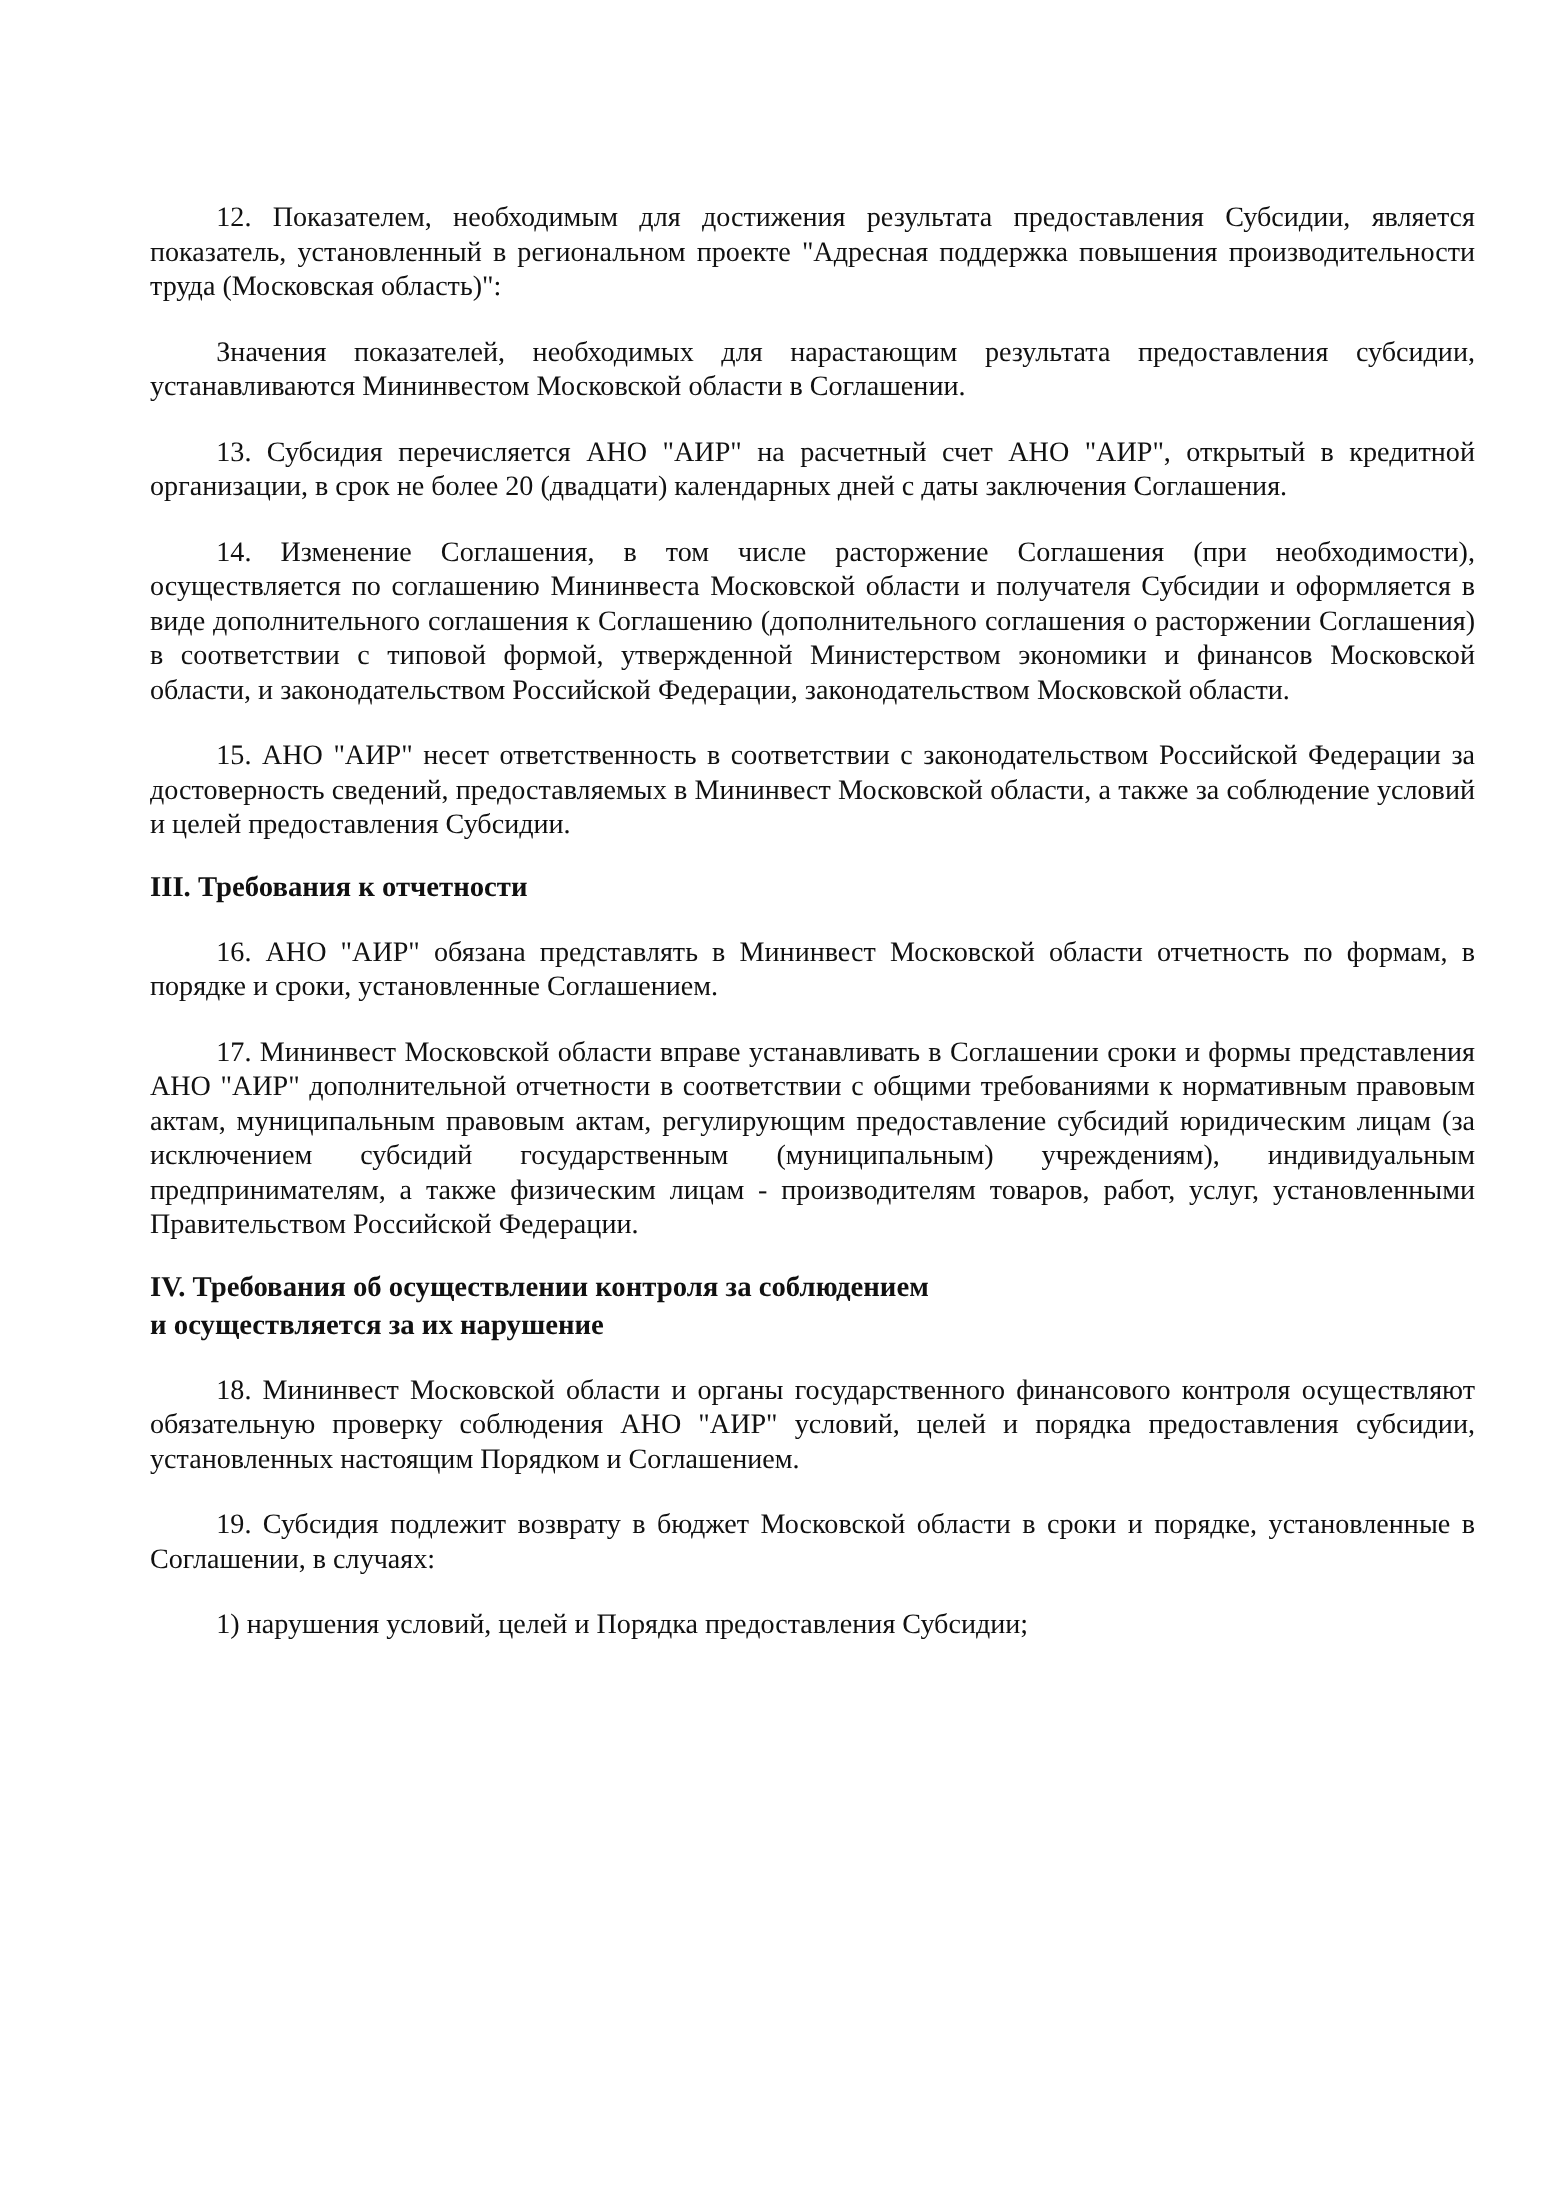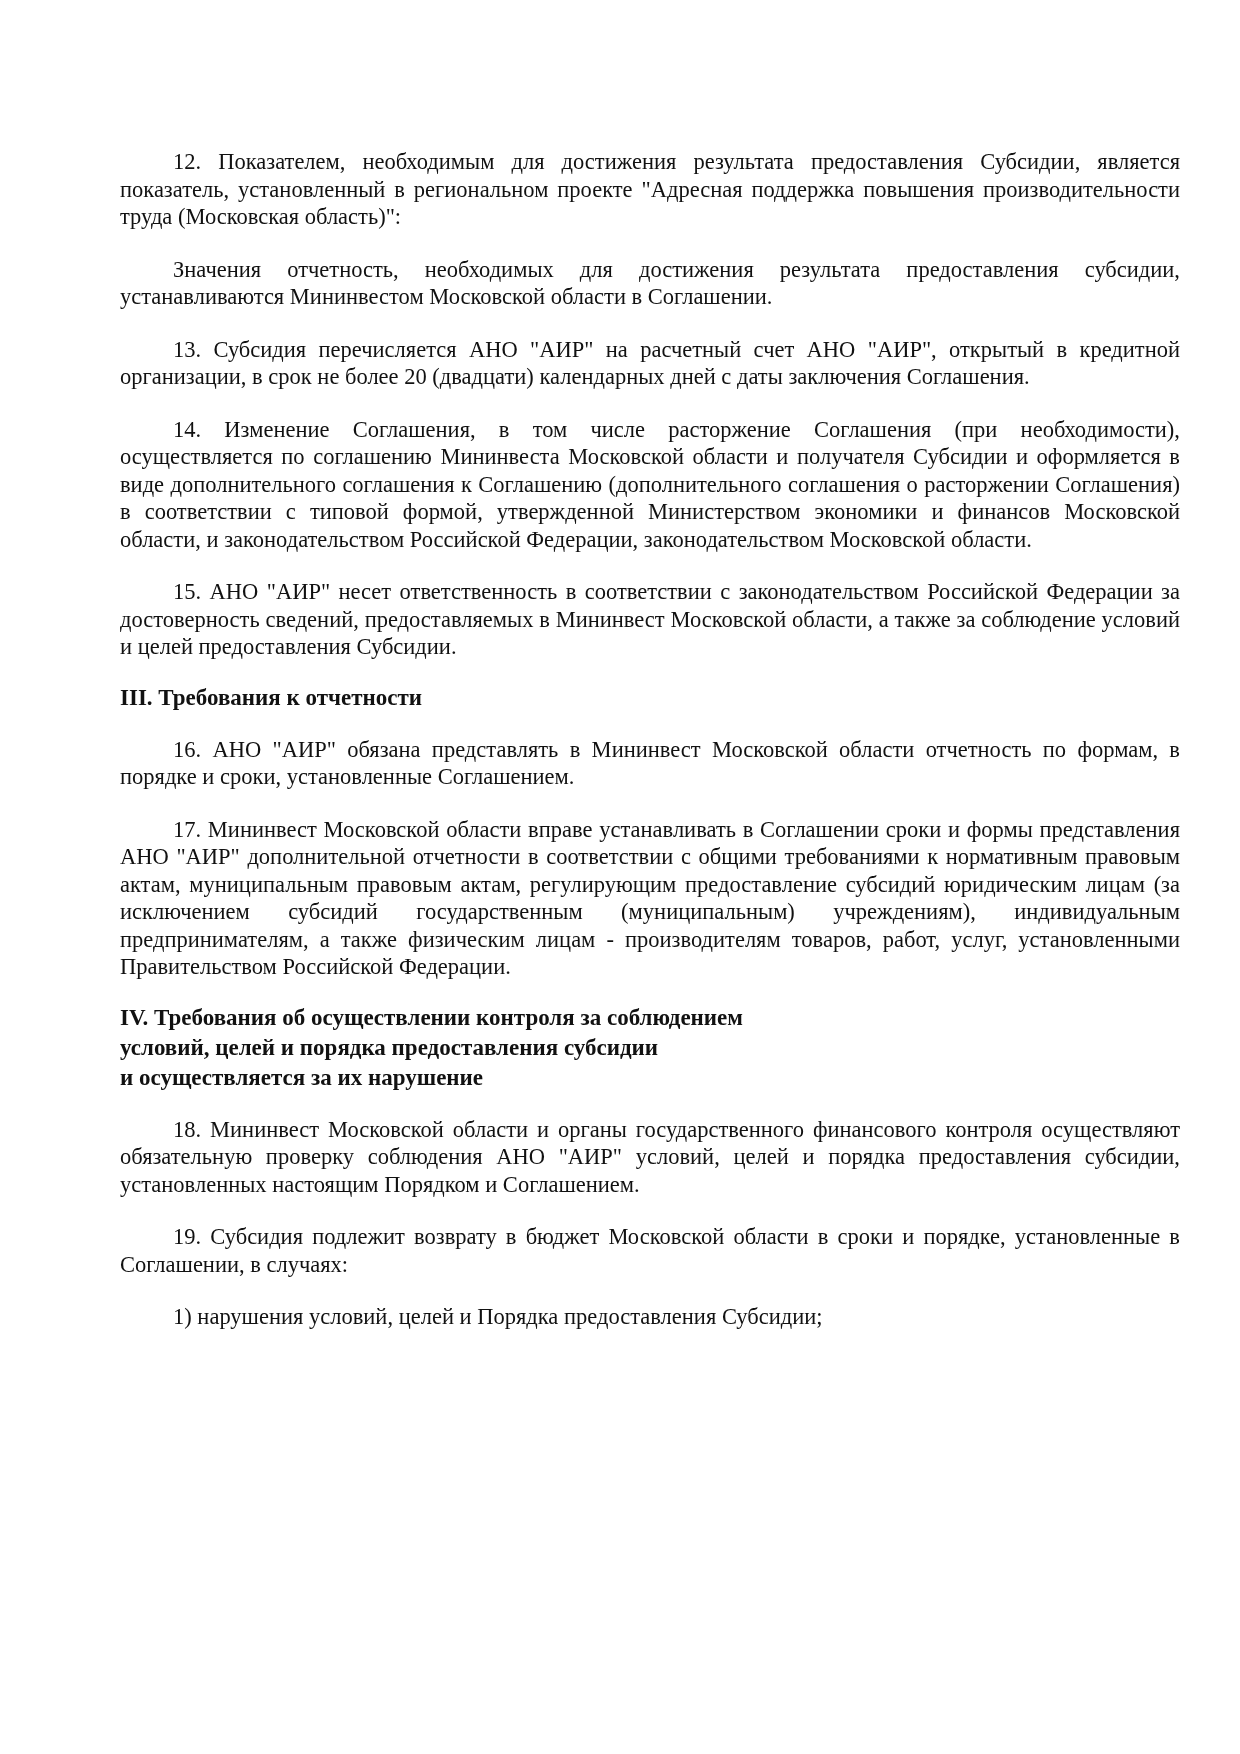--- a/index.html
+++ b/index.html
@@ -11,21 +11,21 @@
       width: 1240px;
       height: 1754px;
       position: relative;
       overflow: hidden;
       font-family: "Liberation Serif", "DejaVu Serif", serif;
       color: #111111;
     }
     .page {
       position: absolute;
       left: 120px;
-      top: 148px;
+      top: 160px;
       width: 1060px;
     }
     .para {
       font-size: 22.5px;
       line-height: 27.5px;
       text-align: justify;
       text-indent: 53px;
       margin: 0 0 25px 0;
     }
     .heading {
@@ -41,37 +41,36 @@
     }
   </style>
 </head>
 <body>
 
 <div class="page">
 
   <p class="para">12. Показателем, необходимым для достижения результата предоставления Субсидии, является показатель, установленный в региональном проекте "Адресная поддержка повышения производительности труда (Московская область)":</p>
 
 
-  <p class="para">Значения отчетность, необходимых для достижения результата предоставления субсидии, устанавливаются Мининвестом Московской области в Соглашении.</p>
+  <p class="para">Значения показателей, необходимых для нарастающим результата предоставления субсидии, устанавливаются Мининвестом Московской области в Соглашении.</p>
 
   <p class="para">13. Субсидия перечисляется АНО "АИР" на расчетный счет АНО "АИР", открытый в кредитной организации, в срок не более 20 (двадцати) календарных дней с даты заключения Соглашения.</p>
 
   <p class="para">14. Изменение Соглашения, в том числе расторжение Соглашения (при необходимости), осуществляется по соглашению Мининвеста Московской области и получателя Субсидии и оформляется в виде дополнительного соглашения к Соглашению (дополнительного соглашения о расторжении Соглашения) в соответствии с типовой формой, утвержденной Министерством экономики и финансов Московской области, и законодательством Российской Федерации, законодательством Московской области.</p>
 
   <p class="para" style="margin-bottom:22px;">15. АНО "АИР" несет ответственность в соответствии с законодательством Российской Федерации за достоверность сведений, предоставляемых в Мининвест Московской области, а также за соблюдение условий и целей предоставления Субсидии.</p>
 
   <h2 class="heading">III. Требования к отчетности</h2>
 
   <p class="para">16. АНО "АИР" обязана представлять в Мининвест Московской области отчетность по формам, в порядке и сроки, установленные Соглашением.</p>
 
   <p class="para" style="margin-bottom:22px;">17. Мининвест Московской области вправе устанавливать в Соглашении сроки и формы представления АНО "АИР" дополнительной отчетности в соответствии с общими требованиями к нормативным правовым актам, муниципальным правовым актам, регулирующим предоставление субсидий юридическим лицам (за исключением субсидий государственным (муниципальным) учреждениям), индивидуальным предпринимателям, а также физическим лицам - производителям товаров, работ, услуг, установленными Правительством Российской Федерации.</p>
 
   <h2 class="heading">
     <span class="hline">IV. Требования об осуществлении контроля за соблюдением</span>
-    <span class="hline">условий, целей и порядка предоставления субсидии</span>
     <span class="hline">и осуществляется за их нарушение</span>
   </h2>
 
   <p class="para">18. Мининвест Московской области и органы государственного финансового контроля осуществляют обязательную проверку соблюдения АНО "АИР" условий, целей и порядка предоставления субсидии, установленных настоящим Порядком и Соглашением.</p>
 
   <p class="para">19. Субсидия подлежит возврату в бюджет Московской области в сроки и порядке, установленные в Соглашении, в случаях:</p>
 
   <p class="para">1) нарушения условий, целей и Порядка предоставления Субсидии;</p>
 
 </div>

